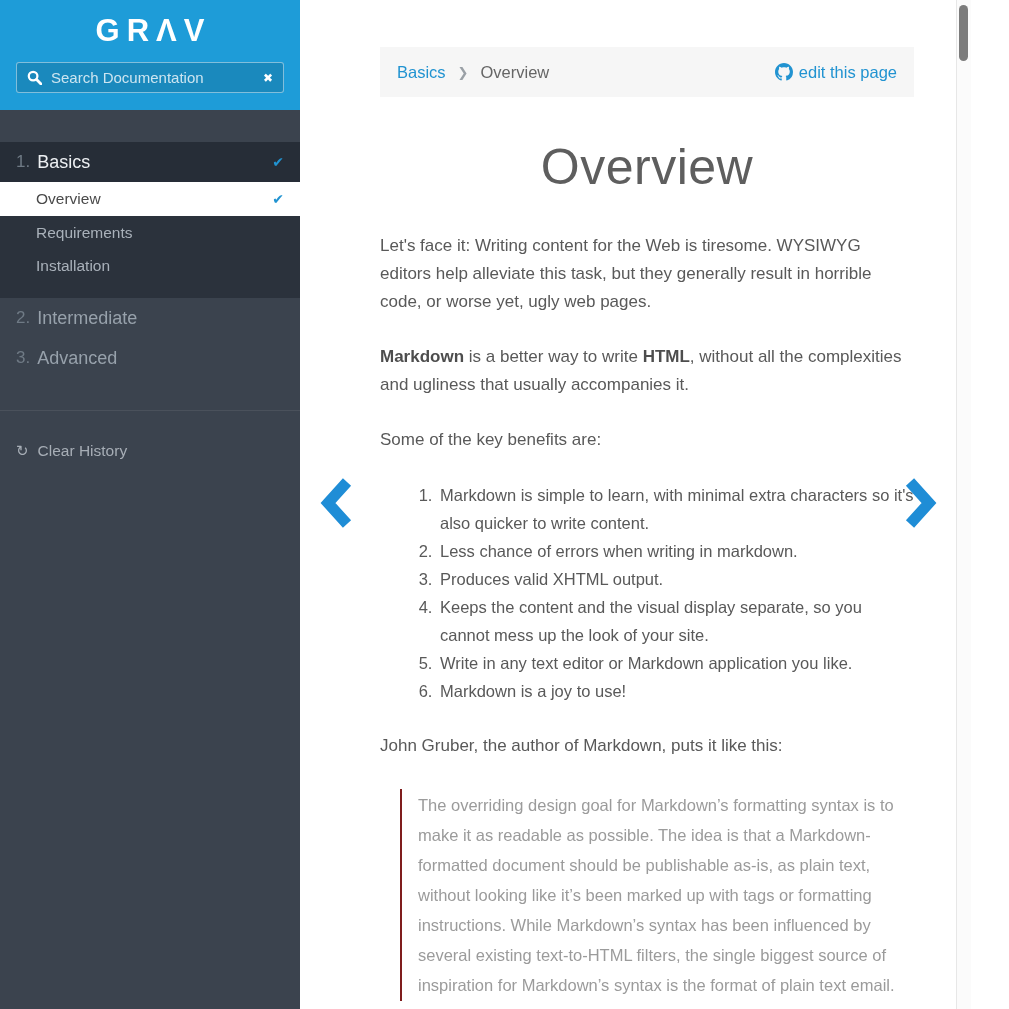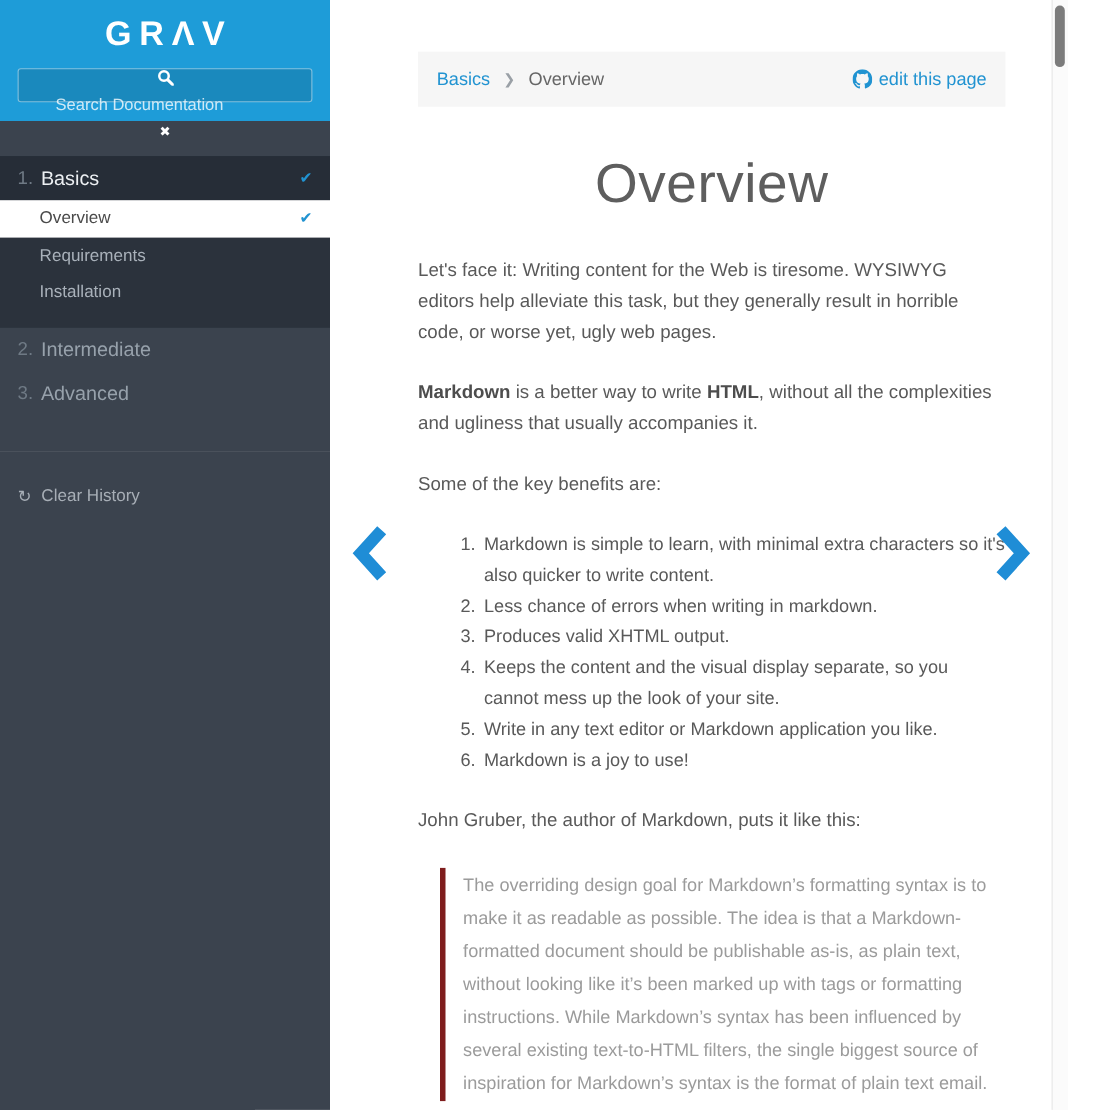--- a/index.html
+++ b/index.html
@@ -7,21 +7,21 @@
   body { font-family:"Liberation Sans","DejaVu Sans",sans-serif; background:#fff; }
 
   .app { display:flex; width:971px; height:1009px; overflow:hidden; }
 
   
   .sidebar { width:300px; min-width:300px; height:100%; background:#3b434e; }
   .sidebar-header { height:110px; background:#1e9cd8; padding-top:13px; }
   .logo { text-align:center; color:#fff; font-size:31px; letter-spacing:7px; font-weight:bold; padding-left:7px; margin-bottom:13px; }
   .search-box { margin:0 16px; height:31px; display:flex; align-items:center; gap:9px;
                 background:rgba(0,0,0,0.12); border:1px solid rgba(255,255,255,0.45);
-                border-radius:3px; padding:0 10px;flex-direction:column; }
+                border-radius:3px; padding:0 10px; }
   .search-box svg { flex:0 0 auto; }
   .search-box input { flex:1; background:transparent; border:none; outline:none;
                       color:#fff; font-size:15px; font-family:inherit; min-width:0; }
   .search-box input::placeholder { color:rgba(255,255,255,0.78); }
   .clear-x { color:#fff; font-size:12px; font-family:"DejaVu Sans",sans-serif; cursor:pointer; }
 
   .sidebar-gap { height:32px; }
   .chapter-block { background:#2b323c; padding-bottom:16px; }
   .chapter-row { height:40px; display:flex; align-items:center; padding:0 16px; cursor:pointer; }
   .chapter-row .num { color:#6f7a85; font-size:17px; margin-right:7px; }
@@ -49,21 +49,21 @@
   .crumb-sep { color:#9aa0a6; font-size:13px; margin:0 12px; }
   .crumb-current { color:#666; }
   .edit-link { display:flex; gap:6px; color:#2193d1; text-decoration:none; cursor:pointer; }
 
   h1.page-title { font-size:50px; font-weight:normal; color:#5e5e5e; text-align:center;
                   margin:42px 0 37px; line-height:56px; letter-spacing:0.5px; }
   .content p { font-size:17px; line-height:28px; color:#595959; margin:27px 0; }
   .content strong { color:#4d4d4d; }
   .content ol { margin:27px 0; padding-left:57px; }
   .content li { font-size:16.5px; line-height:28px; color:#595959; padding-left:3px; }
-  blockquote { margin:29px 0 0 20px; border-left:5px solid #7f1d1d; padding:1px 0 1px 16px;
+  blockquote { margin:29px 0 0 20px; border-left:2px solid #7f1d1d; padding:1px 0 1px 16px;
                font-size:16.5px; line-height:30px; color:#9b9b9b; }
 
   .nav-arrow { position:absolute; top:477px; width:32px; height:52px; cursor:pointer; }
   .nav-arrow.left  { left:20px; }
   .nav-arrow.right { right:34px; }
 
   .scrollbar { position:absolute; top:0; right:0; width:15px; height:100%;
                background:#fbfbfb; border-left:1px solid #e7e7e7; }
   .scroll-thumb { position:absolute; top:5px; left:2px; width:9px; height:56px;
                   border-radius:5px; background:#7c7c7c; cursor:pointer; }

